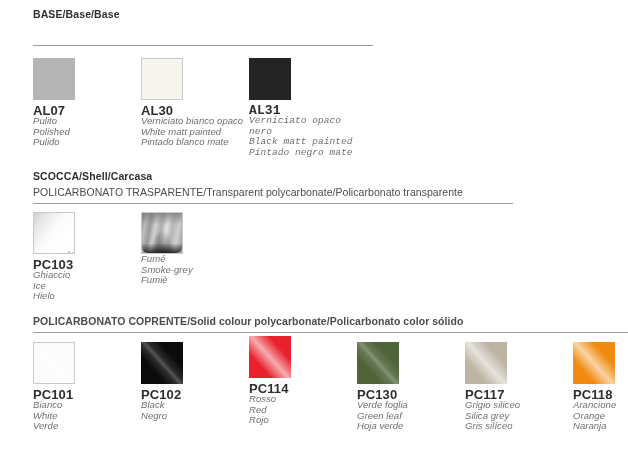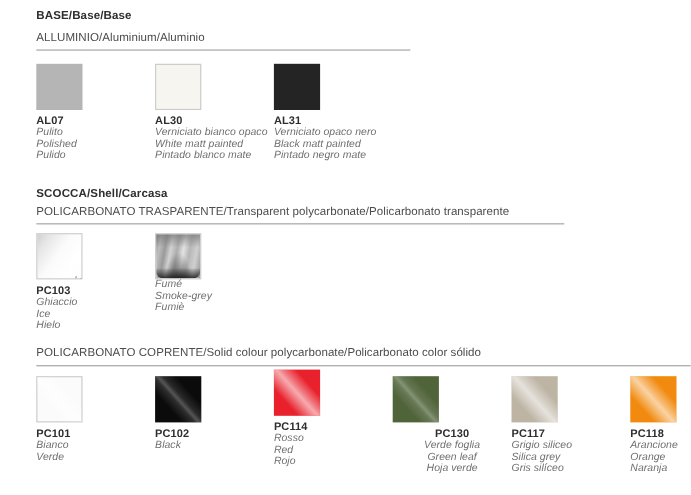--- a/index.html
+++ b/index.html
@@ -140,21 +140,21 @@
   }
   .chip-smoke .smk-bot {
     position: absolute;
     left: 0; bottom: 0; right: 0;
     height: 9px;
     background: linear-gradient(0deg, rgba(25,25,25,0.88), rgba(60,60,60,0.1));
     border-radius: 0 0 6px 6px;
   }
 
   .code {
-    font-size: 10px;
+    font-size: 13px;
     font-weight: bold;
     color: #2e2e2e;
     margin-top: 5px;
     letter-spacing: 0.1px;
     line-height: 11px;
   }
   .desc {
     font-size: 9.5px;
     font-style: italic;
     color: #6f6f6f;
@@ -162,41 +162,40 @@
     letter-spacing: 0.05px;
   }
   .desc div { white-space: normal; }
 </style>
 </head>
 <body>
 
 <div class="page">
 
 <div class="section-title" style="left: 16px; top: 8px;">BASE/Base/Base</div>
-    <div class="section-sub" style="left: 16px; top: 28px;">ALLUMINIO/Aluminium/Aluminio</div>
     <div class="rule" style="left: 16px; top: 45px; width: 340px;"></div>
     <div class="swatch-item" style="left: 16px; top: 58px;">
       <div class="chip" style="background: rgb(181, 181, 181);"></div>
       <div class="code">AL07</div>
       <div class="desc">
         <div>Pulito</div>
         <div>Polished</div>
         <div>Pulido</div>
       </div>
     </div>
     <div class="swatch-item" style="left: 124px; top: 58px;">
       <div class="chip chip-border" style="background: rgb(247, 245, 240);"></div>
       <div class="code">AL30</div>
       <div class="desc">
         <div>Verniciato bianco opaco</div>
         <div>White matt painted</div>
         <div>Pintado blanco mate</div>
       </div>
     </div>
-    <div class="swatch-item" style="left: 232px; top: 58px;">
+    <div class="swatch-item" style="left: 232px; top: 58px; font-family: Liberation Mono, monospace;">
       <div class="chip" style="background: rgb(36, 36, 36);"></div>
       <div class="code">AL31</div>
       <div class="desc">
         <div>Verniciato opaco nero</div>
         <div>Black matt painted</div>
         <div>Pintado negro mate</div>
       </div>
     </div>
     <div class="section-title" style="left: 16px; top: 170px;">SCOCCA/Shell/Carcasa</div>
     <div class="section-sub" style="left: 16px; top: 186px;">POLICARBONATO TRASPARENTE/Transparent polycarbonate/Policarbonato transparente</div>
@@ -217,47 +216,49 @@
       <div class="chip chip-border chip-smoke">
         <div class="smk-top"></div>
         <div class="smk-bot"></div>
       </div>
       <div class="desc">
         <div>Fumé</div>
         <div>Smoke-grey</div>
         <div>Fumiè</div>
       </div>
     </div>
-    <div class="section-sub" style="left: 16px; top: 315px;">POLICARBONATO COPRENTE/Solid colour polycarbonate/Policarbonato color sólido</div>
+    <div class="section-sub" style="left: 16px; top: 315px; font-weight: bold;">POLICARBONATO COPRENTE/Solid colour polycarbonate/Policarbonato color sólido</div>
     <div class="rule" style="left: 16px; top: 332px; width: 604px;"></div>
     <div class="swatch-item" style="left: 16px; top: 342px;">
       <div class="chip chip-border chip-gloss" style="background: rgb(251, 251, 251);"></div>
       <div class="code">PC101</div>
       <div class="desc">
         <div>Bianco</div>
+        <div>White</div>
         <div>Verde</div>
       </div>
     </div>
     <div class="swatch-item" style="left: 124px; top: 342px;">
       <div class="chip chip-gloss chip-dark-gloss" style="background: rgb(11, 11, 11);"></div>
       <div class="code">PC102</div>
       <div class="desc">
         <div>Black</div>
+        <div>Negro</div>
       </div>
     </div>
     <div class="swatch-item" style="left: 232px; top: 336px;">
       <div class="chip chip-gloss" style="background: rgb(232, 33, 44);"></div>
       <div class="code">PC114</div>
       <div class="desc">
         <div>Rosso</div>
         <div>Red</div>
         <div>Rojo</div>
       </div>
     </div>
-    <div class="swatch-item" style="left: 340px; top: 342px; text-align: center;">
+    <div class="swatch-item" style="left: 340px; top: 342px;">
       <div class="chip chip-gloss chip-dark-gloss" style="background: rgb(80, 100, 58);"></div>
       <div class="code">PC130</div>
       <div class="desc">
         <div>Verde foglia</div>
         <div>Green leaf</div>
         <div>Hoja verde</div>
       </div>
     </div>
     <div class="swatch-item" style="left: 448px; top: 342px;">
       <div class="chip chip-gloss" style="background: rgb(189, 180, 164);"></div>

